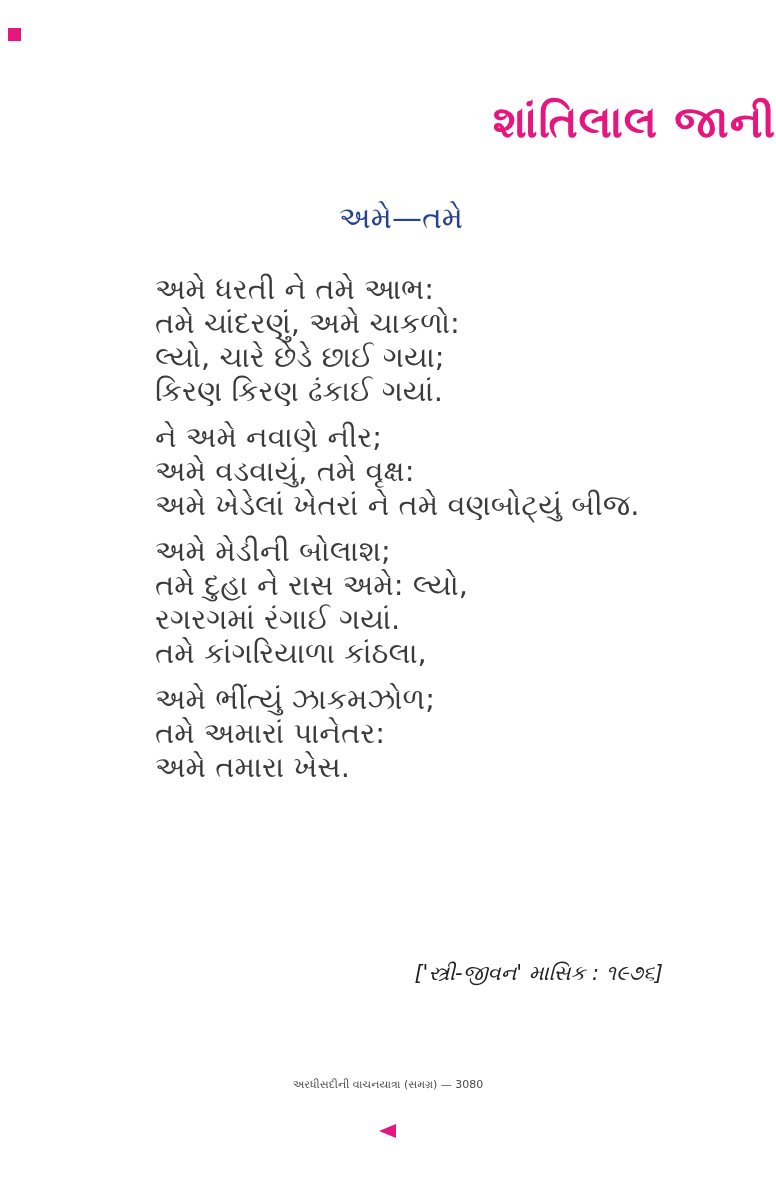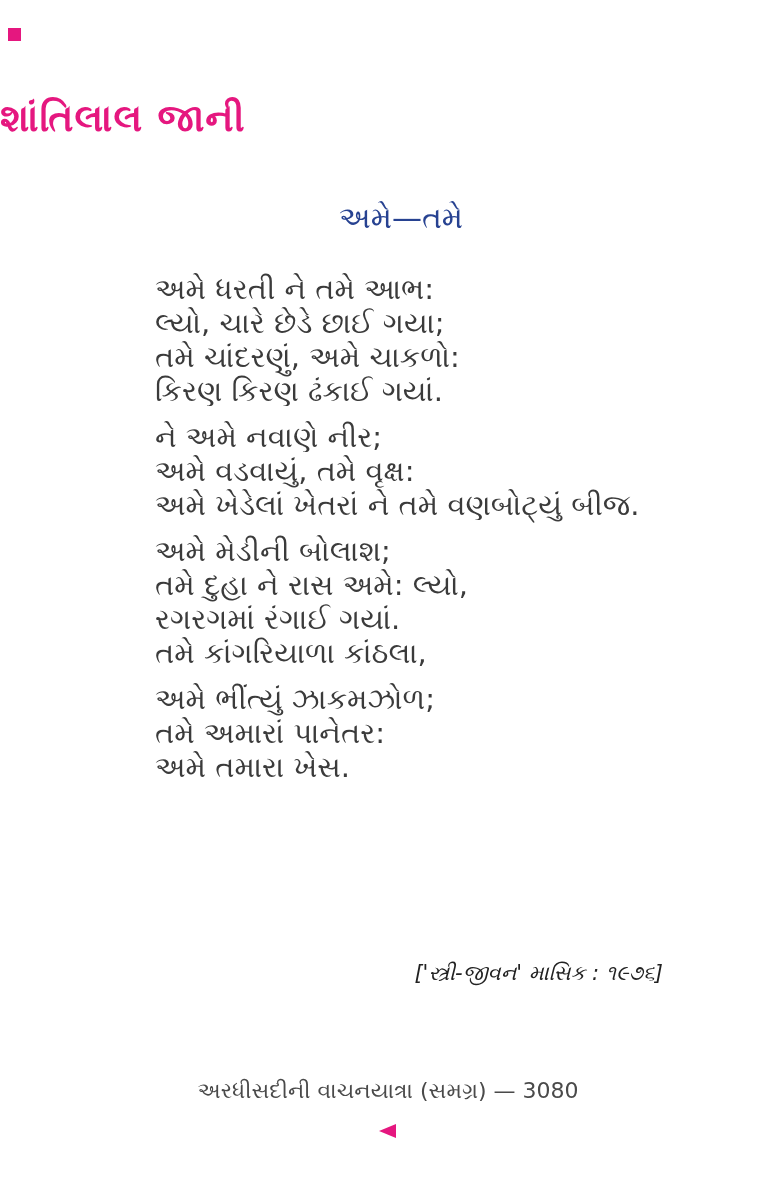--- a/index.html
+++ b/index.html
@@ -21,22 +21,22 @@
     top: 28px;
     width: 13px;
     height: 13px;
     background: var(--accent-pink, #e5177f);
   }
   .author-name {
     position: absolute;
     top: 96px;
     left: 0;
     width: 100%;
-    text-align: left;
-    font-size: 38px;
+    text-align: right;
+    font-size: 44px;
     font-weight: bold;
     letter-spacing: 1px;
     color: var(--accent-pink, #e5177f);
   }
   .poem-title {
     position: absolute;
     top: 200px;
     left: 0;
     width: 100%;
     text-align: center;
@@ -69,21 +69,21 @@
     font-size: 21px;
     color: #222222;
     font-style: italic;
   }
   .footer-text {
     position: absolute;
     top: 1078px;
     left: 0;
     width: 100%;
     text-align: center;
-    font-size: 22px;
+    font-size: 11px;
     color: var(--footer-text, #4a4a4a);
   }
   .back-triangle {
     position: absolute;
     left: 379px;
     top: 1124px;
     width: 0;
     height: 0;
     border-top: 7px solid transparent;
     border-bottom: 7px solid transparent;
@@ -98,22 +98,22 @@
 
   <div class="corner-square"></div>
 
   <div class="author-name">શાંતિલાલ જાની</div>
 
   <div class="poem-title">અમે—તમે</div>
 
   <div class="poem" id="poem-container">
       <div class="stanza">
         <div class="poem-line">અમે ધરતી ને તમે આભ:</div>
+        <div class="poem-line">તમે ચાંદરણું, અમે ચાકળો:</div>
         <div class="poem-line">લ્યો, ચારે છેડે છાઈ ગયા;</div>
-        <div class="poem-line">તમે ચાંદરણું, અમે ચાકળો:</div>
         <div class="poem-line">કિરણ કિરણ ઢંકાઈ ગયાં.</div>
       </div>
       <div class="stanza">
         <div class="poem-line">ને અમે નવાણે નીર;</div>
         <div class="poem-line">અમે વડવાયું, તમે વૃક્ષ:</div>
         <div class="poem-line">અમે ખેડેલાં ખેતરાં ને તમે વણબોટ્યું બીજ.</div>
       </div>
       <div class="stanza">
         <div class="poem-line">અમે મેડીની બોલાશ;</div>
         <div class="poem-line">તમે દુહા ને રાસ અમે: લ્યો,</div>

